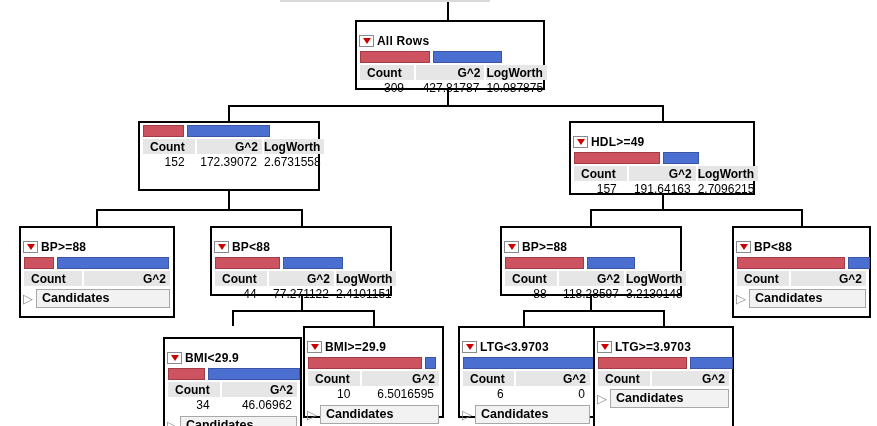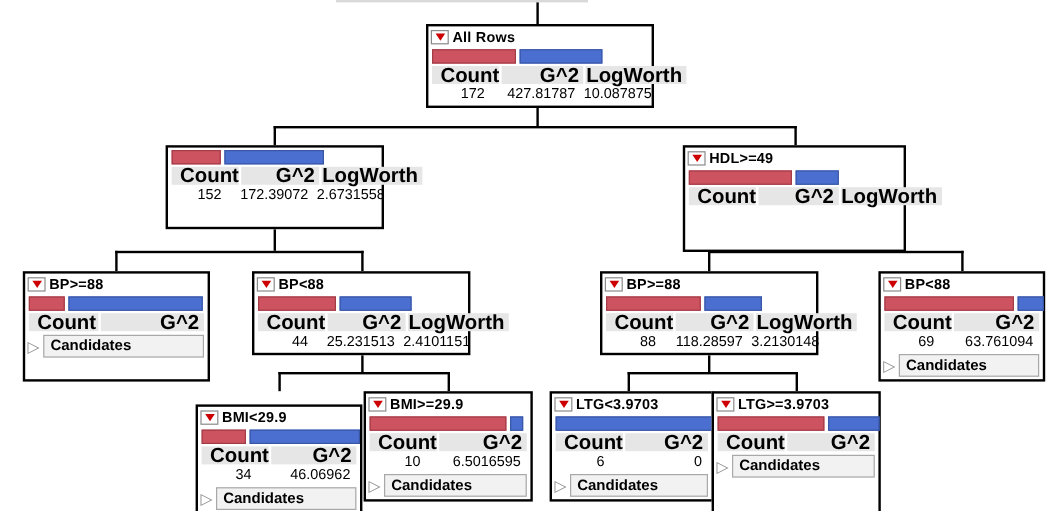--- a/index.html
+++ b/index.html
@@ -5,33 +5,33 @@
   html,body{margin:0;padding:0;background:#fff;}
   #stage{
     position:relative;width:877px;height:426px;background:#ffffff;overflow:hidden;
     font-family:"Liberation Sans","DejaVu Sans",sans-serif;color:#000;
   }
   .line{position:absolute;background:#000;}
   #top-strip{position:absolute;left:280px;top:0;width:210px;height:2px;background:#d9d9d9;}
   .node{
     position:absolute;background:#fff;border:2px solid #000;box-sizing:border-box;
   }
-  .title-row{height:17px;display:flex;align-items:center;gap:3px;padding:0 2px 0 2px;}
+  .title-row{height:17px;display:flex;align-items:center;gap:3px;padding:10px 2px 0 2px;}
   .menu-btn{
     width:15px;height:12px;border:1px solid #8a8a8a;background:#fff;box-sizing:border-box;
     display:flex;align-items:center;justify-content:center;flex:0 0 auto;cursor:pointer;
   }
   .menu-tri{width:0;height:0;border-left:4px solid transparent;border-right:4px solid transparent;border-top:6px solid #cc0000;}
   .title{font-weight:bold;font-size:12px;white-space:nowrap;letter-spacing:0.2px;}
   .bar{height:12px;margin:2px 0 2px 3px;display:flex;}
   .seg{height:100%;box-sizing:border-box;}
   .seg.red{background:#cd5360;border:1px solid #a23d48;flex:0 0 auto;}
   .seg.blue{background:#4a6fd0;border:1px solid #3a57a5;flex:1 1 auto;margin-left:3px;}
   .hdr,.vals{display:flex;gap:2px;padding:0 3px;align-items:center;}
-  .hdr{height:15px;margin-top:1px;font-size:17px;font-weight:bold;}
+  .hdr{height:15px;margin-top:1px;font-size:12px;font-weight:bold;}
   .vals{height:16px;font-size:12px;}
   .cell{display:flex;align-items:center;box-sizing:border-box;white-space:nowrap;overflow:visible;}
   .hdr .cell{background:#e6e6e6;height:100%;}
   .c0{flex:0 0 30%;}
   .c1{flex:0 0 38%;}
   .c2{flex:1 1 auto;}
   .two.c0{flex:0 0 40%;}
   .two.c1{flex:1 1 auto;}
   .hdr .c0{justify-content:flex-start;padding-left:7px;}
   .hdr .c1,.hdr .c2{justify-content:flex-end;padding-right:4px;}
@@ -82,21 +82,21 @@
     <div class="bar" style="width: 142px;">
       <span class="seg red" style="width: 70px;"></span>
       <span class="seg blue"></span>
     </div>
     <div class="hdr">
         <span class="cell c0">Count</span>
         <span class="cell c1">G^2</span>
         <span class="cell c2">LogWorth</span>
       </div>
     <div class="vals">
-        <span class="cell c0">172</span>
+        <span class="cell c0">309</span>
         <span class="cell c1">427.81787</span>
         <span class="cell c2">10.087875</span>
       </div>
 
   </div>
     <div class="node" style="left: 138px; top: 121px; width: 182px; height: 70px;">
     <div class="bar" style="width: 127px;">
       <span class="seg red" style="width: 41px;"></span>
       <span class="seg blue"></span>
     </div>
@@ -105,36 +105,41 @@
         <span class="cell c1">G^2</span>
         <span class="cell c2">LogWorth</span>
       </div>
     <div class="vals">
         <span class="cell c0">152</span>
         <span class="cell c1">172.39072</span>
         <span class="cell c2">2.6731558</span>
       </div>
 
   </div>
-    <div class="node" style="left: 569px; top: 121px; width: 186px; height: 89px;">
+    <div class="node" style="left: 569px; top: 121px; width: 186px; height: 74px;">
     <div class="title-row">
       <span class="menu-btn">
         <span class="menu-tri"></span>
       </span>
       <span class="title">HDL&gt;=49</span>
     </div>
     <div class="bar" style="width: 125px;">
       <span class="seg red" style="width: 86px;"></span>
       <span class="seg blue"></span>
     </div>
     <div class="hdr">
         <span class="cell c0">Count</span>
         <span class="cell c1">G^2</span>
         <span class="cell c2">LogWorth</span>
       </div>
+    <div class="vals">
+        <span class="cell c0">157</span>
+        <span class="cell c1">191.64163</span>
+        <span class="cell c2">2.7096215</span>
+      </div>
 
   </div>
     <div class="node" style="left: 19px; top: 226px; width: 156px; height: 92px;">
     <div class="title-row">
       <span class="menu-btn">
         <span class="menu-tri"></span>
       </span>
       <span class="title">BP&gt;=88</span>
     </div>
     <div class="bar" style="width: 145px;">
@@ -161,21 +166,21 @@
       <span class="seg red" style="width: 65px;"></span>
       <span class="seg blue"></span>
     </div>
     <div class="hdr">
         <span class="cell c0">Count</span>
         <span class="cell c1">G^2</span>
         <span class="cell c2">LogWorth</span>
       </div>
     <div class="vals">
         <span class="cell c0">44</span>
-        <span class="cell c1">25.231513</span>
+        <span class="cell c1">77.271122</span>
         <span class="cell c2">2.4101151</span>
       </div>
 
   </div>
     <div class="node" style="left: 500px; top: 226px; width: 182px; height: 70px;">
     <div class="title-row">
       <span class="menu-btn">
         <span class="menu-tri"></span>
       </span>
       <span class="title">BP&gt;=88</span>
@@ -204,24 +209,20 @@
       <span class="title">BP&lt;88</span>
     </div>
     <div class="bar" style="width: 133px;">
       <span class="seg red" style="width: 108px;"></span>
       <span class="seg blue"></span>
     </div>
     <div class="hdr">
         <span class="cell c0 two">Count</span>
         <span class="cell c1 two">G^2</span>
       </div>
-    <div class="vals">
-        <span class="cell c0 two">69</span>
-        <span class="cell c1 two">63.761094</span>
-      </div>
     <div class="cand-row">
       <span class="disc">▷</span>
       <span class="cand-btn">Candidates</span>
     </div>
   </div>
     <div class="node" style="left: 163px; top: 326px; width: 139px; height: 92px; margin-top: 11px;">
     <div class="title-row">
       <span class="menu-btn">
         <span class="menu-tri"></span>
       </span>

